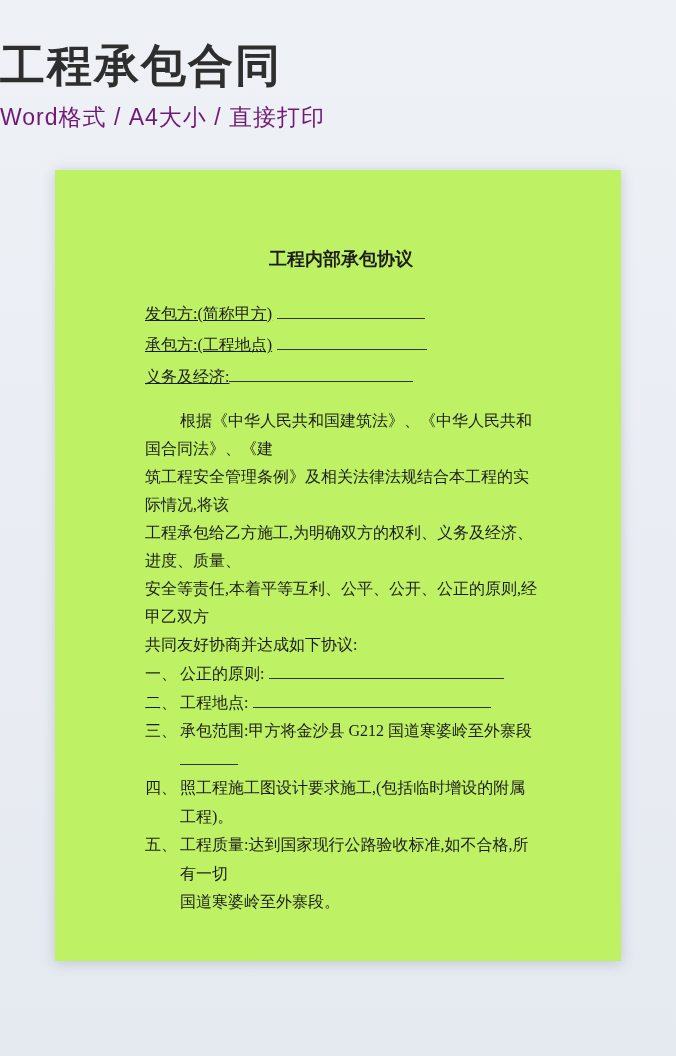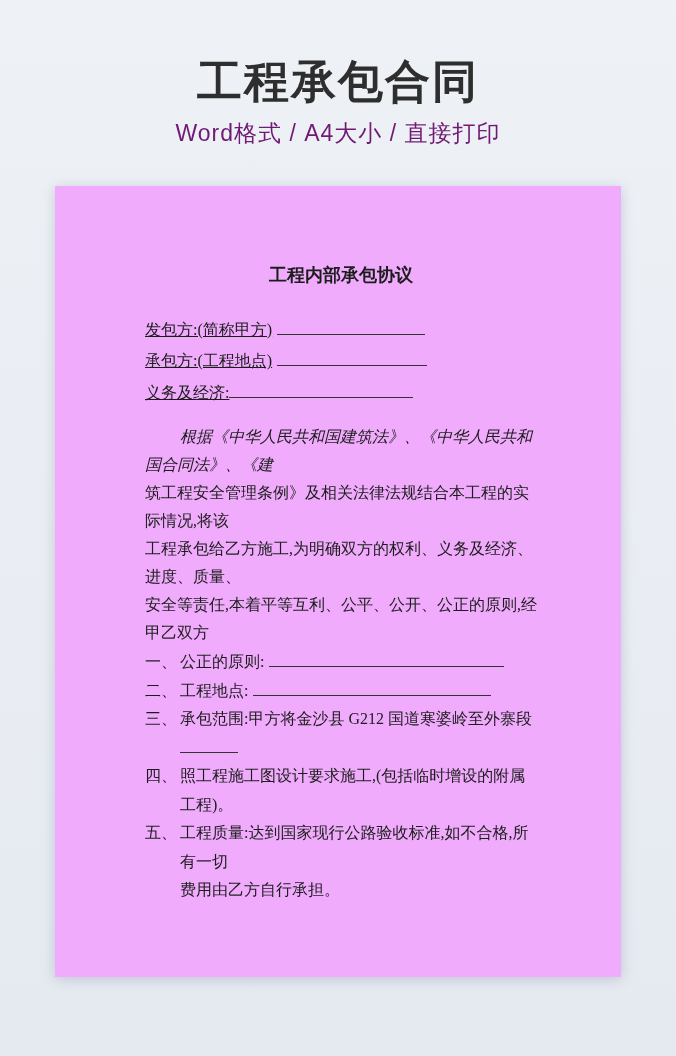--- a/index.html
+++ b/index.html
@@ -1,47 +1,47 @@
 <!DOCTYPE html>
 <html><head>
 <meta charset="utf-8">
 <style>
   html,body{margin:0;padding:0;}
   body{
     width:676px;height:1056px;overflow:hidden;
     background:linear-gradient(180deg,#eef1f6 0%,#e9edf3 55%,#e5e9f0 100%);
     font-family:"Liberation Sans","DejaVu Sans",sans-serif;
   }
-  .hero{text-align:center;padding-top:56px;}
+  .hero{text-align:left;padding-top:40px;}
   .hero-title{
     margin:0;font-size:45px;line-height:1.15;font-weight:bold;
     color:#2e2e2e;letter-spacing:2px;
   }
   .hero-subtitle{
     margin-top:10px;font-size:23px;color:#701a75;letter-spacing:1px;
   }
   .paper{
-    width:566px;height:791px;margin:37px auto 0;background:#f0abfc;
+    width:566px;height:791px;margin:37px auto 0;background:#bef264;
     box-shadow:0 2px 12px rgba(110,120,145,.32);
     box-sizing:border-box;padding:76px 84px 0 90px;overflow:hidden;
     font-family:"Liberation Serif","DejaVu Serif",serif;
     font-size:16px;color:#1c1c1c;
   }
   .doc-title{text-align:center;font-weight:bold;font-size:18px;margin:0 0 26px 0;line-height:26px;}
   .field{line-height:31.5px;white-space:nowrap;text-decoration:underline;}
   .blank{
     display:inline-block;height:15px;border-bottom:1px solid #333;
     vertical-align:baseline;margin-left:5px;
   }
   .blank.tight{margin-left:0;}
   .w148{width:148px}.w150{width:150px}.w184{width:184px}
   .w235{width:235px}.w238{width:238px}.w58{width:58px}
   .intro{margin-top:15px;}
   .line{display:block;line-height:28px;}
-  .intro .line:first-child{text-indent:35px;font-style:italic;}
+  .intro .line:first-child{text-indent:35px;}
   .items{margin-top:1px;}
   .item{display:flex;align-items:flex-start;}
   .item .num{flex:none;width:35px;line-height:28.5px;}
   .item .itxt{flex:1;min-width:0;}
   .item .itxt .line{line-height:28.5px;}
 </style>
 </head>
 <body>
 
 <div class="hero">
@@ -60,20 +60,21 @@
   </div>
   <div class="field">
     <span>义务及经济:</span><span class="blank w184 tight"></span>
   </div>
 
   <div class="intro">
     <span class="line">根据《中华人民共和国建筑法》、《中华人民共和国合同法》、《建</span>
     <span class="line">筑工程安全管理条例》及相关法律法规结合本工程的实际情况,将该</span>
     <span class="line">工程承包给乙方施工,为明确双方的权利、义务及经济、进度、质量、</span>
     <span class="line">安全等责任,本着平等互利、公平、公开、公正的原则,经甲乙双方</span>
+    <span class="line">共同友好协商并达成如下协议:</span>
   </div>
 
   <div class="items">
     <div class="item">
       <span class="num">一、</span>
       <span class="itxt">
           <span class="line"><span>公正的原则:</span><span class="blank w235"></span></span>
         </span>
     </div>
     <div class="item">
@@ -91,19 +92,19 @@
     <div class="item">
       <span class="num">四、</span>
       <span class="itxt">
         <span class="line">照工程施工图设计要求施工,(包括临时增设的附属工程)。</span>
       </span>
     </div>
     <div class="item">
       <span class="num">五、</span>
       <span class="itxt">
         <span class="line">工程质量:达到国家现行公路验收标准,如不合格,所有一切</span>
-        <span class="line">费用由乙方自行承担。</span>
+        <span class="line">国道寒婆岭至外寨段。</span>
       </span>
     </div>
 
   </div>
 
 </div>
 
 </body></html>

